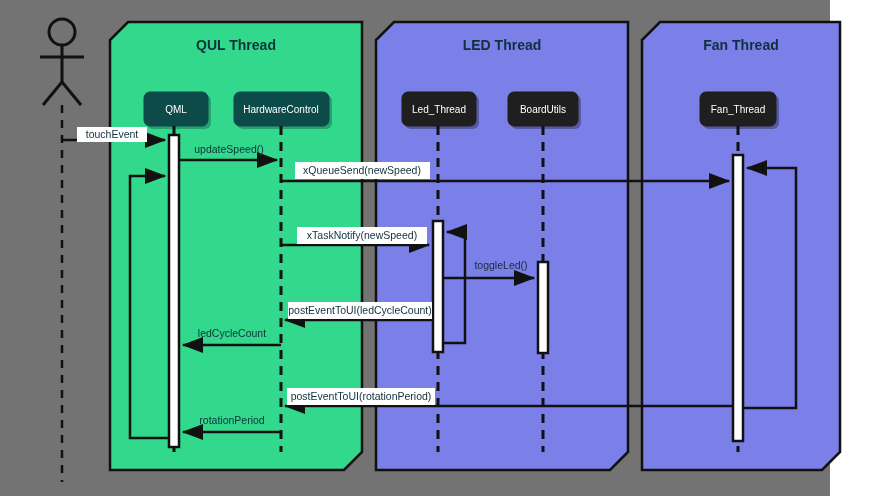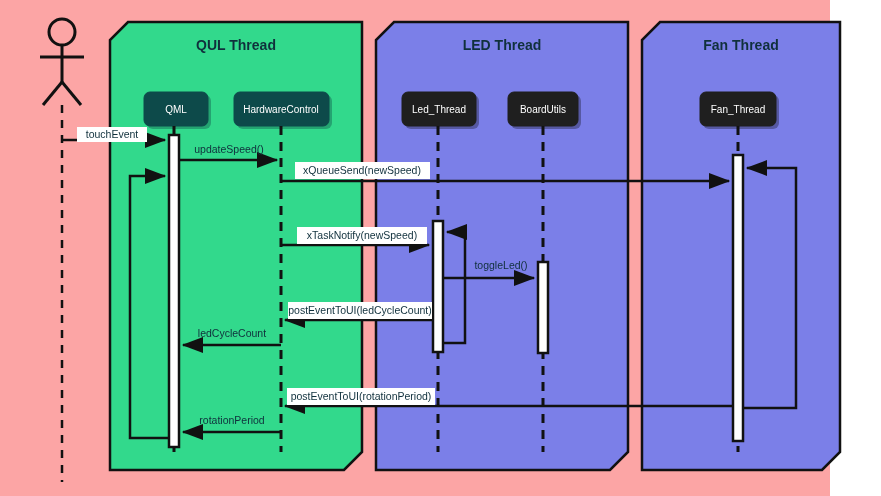--- a/index.html
+++ b/index.html
@@ -10,21 +10,21 @@
   body {
     width: 881px;
     height: 496px;
     font-family: "Liberation Sans", sans-serif;
     overflow: hidden;
   }
   #stage {
     position: relative;
     width: 830px;
     height: 496px;
-    background: #fca5a5;
+    background: #737373;
   }
   #diagram {
     position: absolute;
     left: 0;
     top: 0;
   }
   text { font-family: "Liberation Sans", sans-serif; }
   .thread-title {
     font-size: 14px;
     font-weight: bold;

